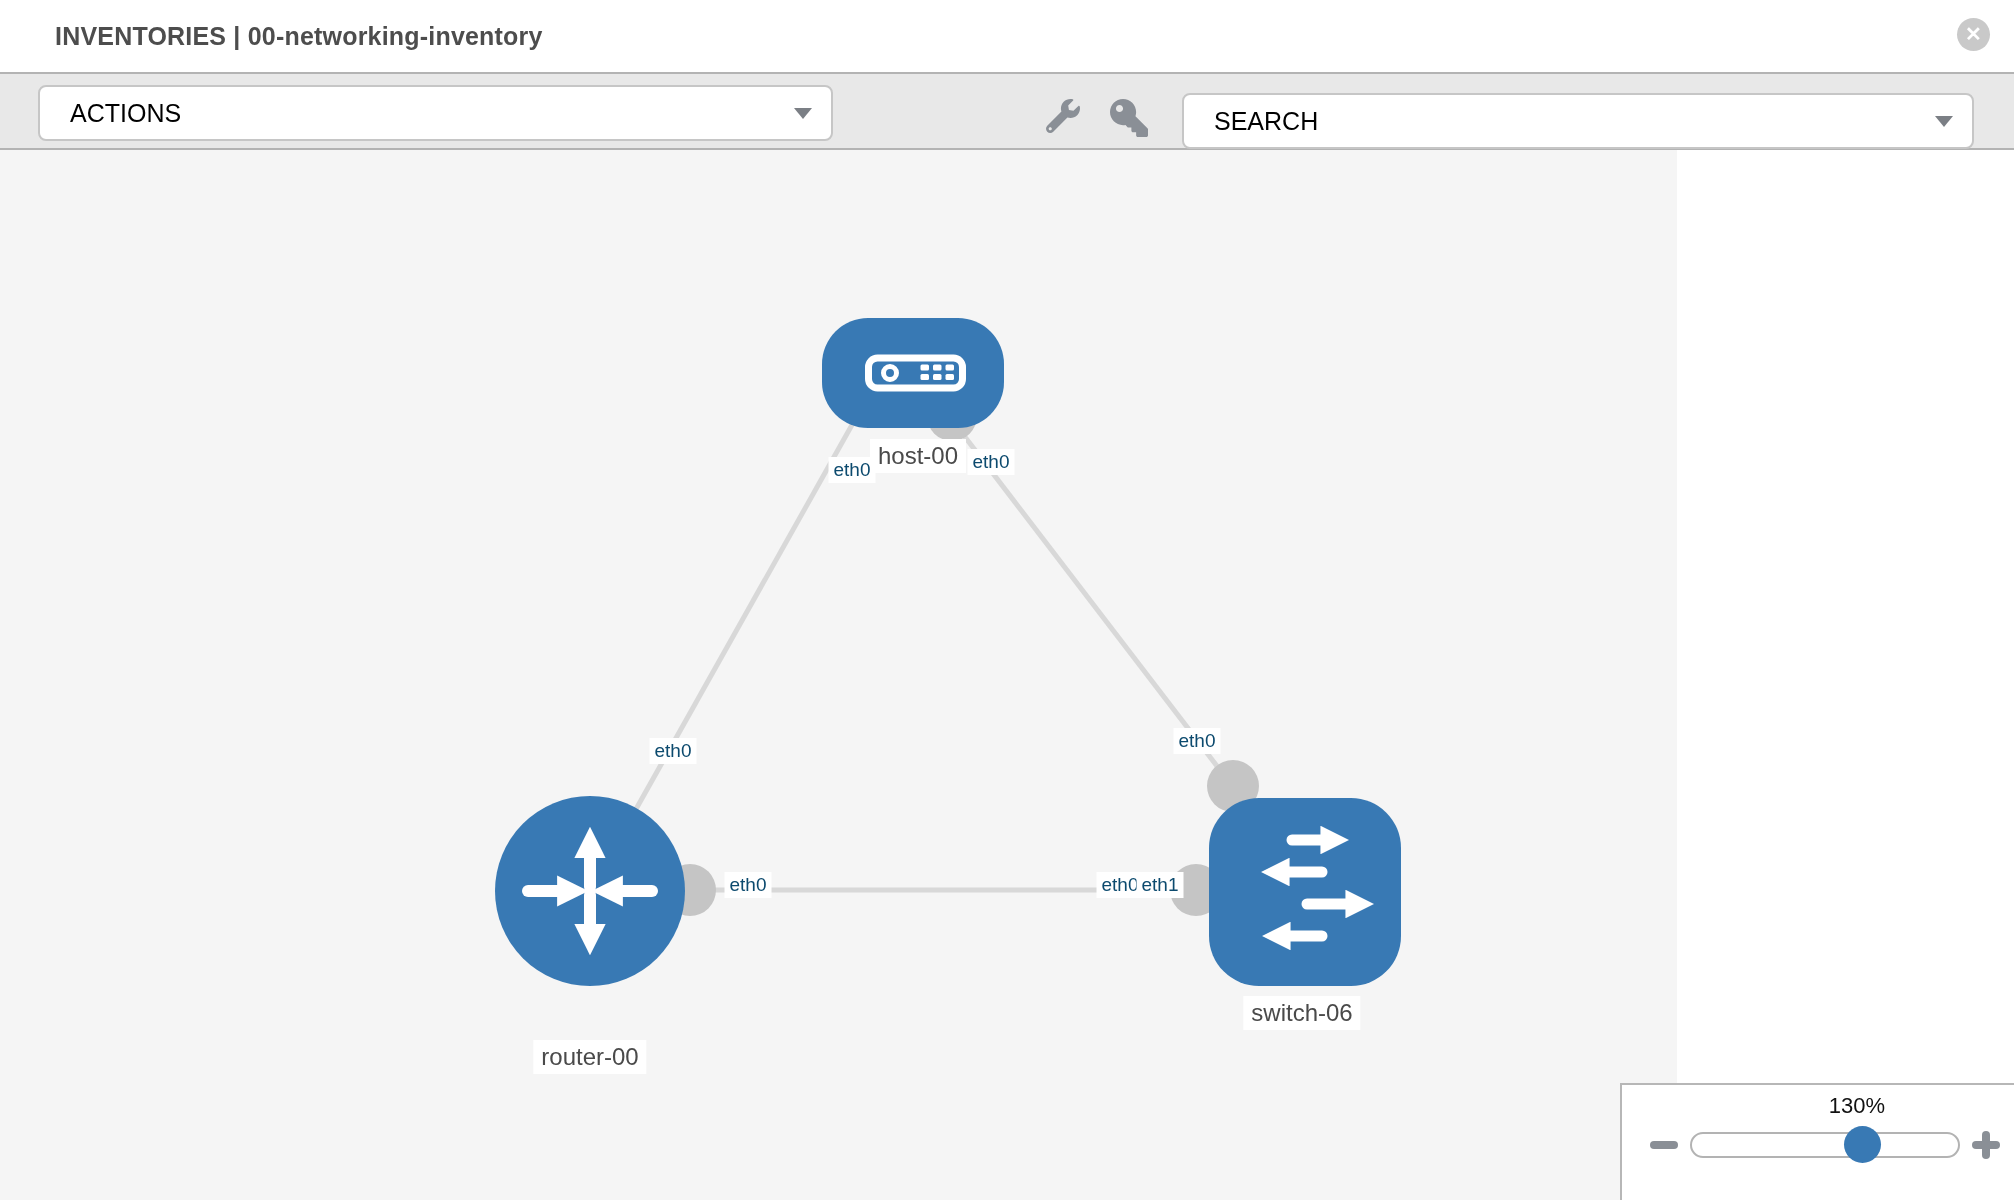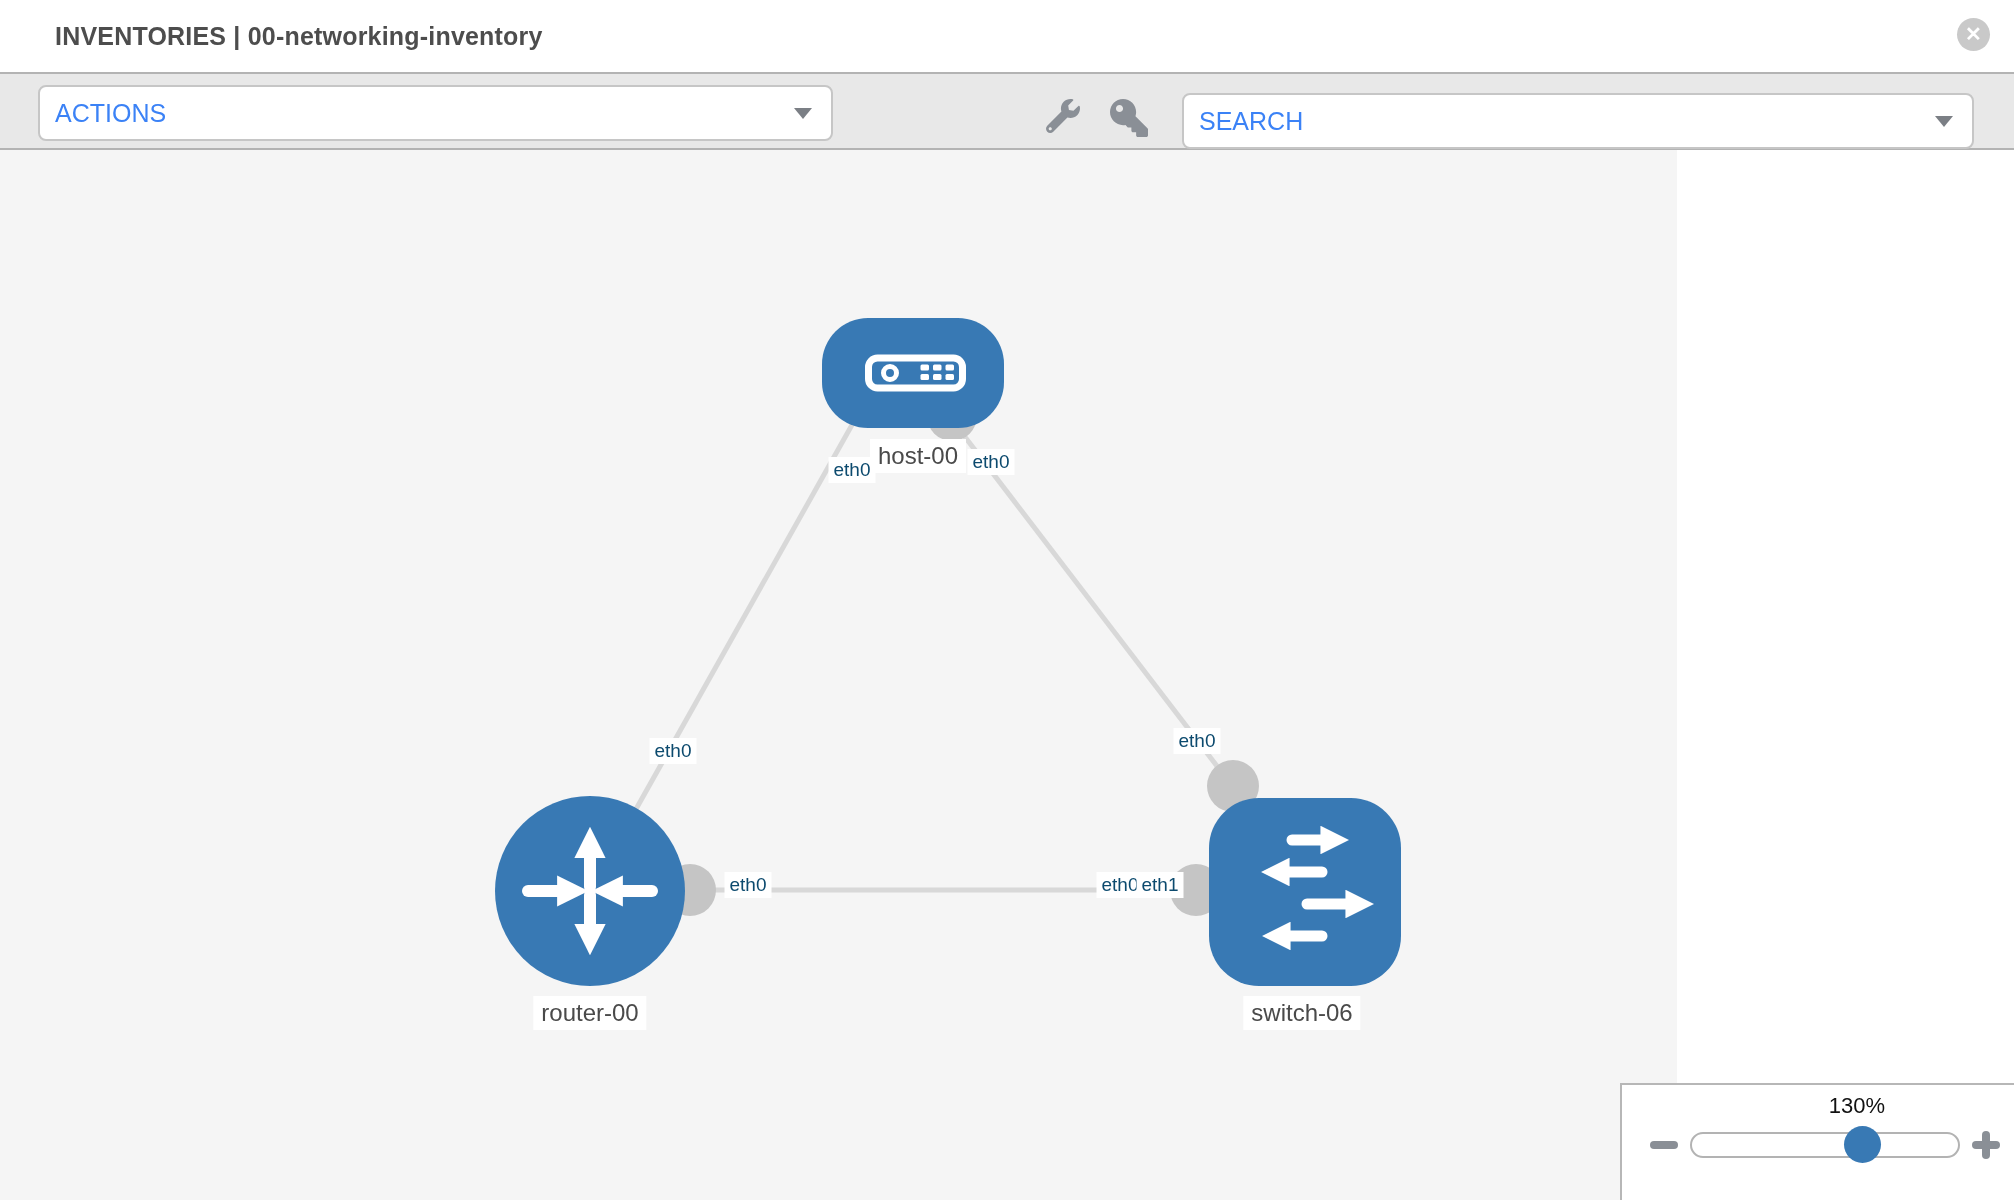--- a/index.html
+++ b/index.html
@@ -24,21 +24,21 @@
   
   .toolbar {
     position:absolute; top:72px; left:0; width:2014px; height:78px;
     background:#e8e8e8; border-top:2px solid #b3b3b3; border-bottom:2px solid #b3b3b3;
     box-sizing:border-box;
   }
   .select-box {
     position:absolute; top:11px; height:56px; background:#fff;
     border:2px solid #c6c6c6; border-radius:8px; box-sizing:border-box; cursor:pointer;
   }
-  .select-box .sel-label { font-size:25px; color:#3b82f6; line-height:52px; padding-left:15px; }
+  .select-box .sel-label { font-size:25px; color:#000000; line-height:52px; padding-left:30px; }
   .caret {
     position:absolute; right:19px; top:21px; width:0; height:0;
     border-left:9px solid transparent; border-right:9px solid transparent;
     border-top:11px solid #7b7f85;
   }
   #actions-box { left:38px;  width:795px; }
   #search-box  { left:1182px; width:792px;margin-top:8px; }
   .tool-icon { position:absolute; top:25px; cursor:pointer; }
   #wrench-icon { left:1046px; }
   #key-icon    { left:1110px; }
@@ -158,21 +158,21 @@
       <g stroke="#ffffff" stroke-width="11" stroke-linecap="round">
         <line x1="1292" y1="690" x2="1324" y2="690" marker-end="url(#arrow)"></line>
         <line x1="1322" y1="722" x2="1286" y2="722" marker-end="url(#arrow)"></line>
         <line x1="1307" y1="754" x2="1349" y2="754" marker-end="url(#arrow)"></line>
         <line x1="1322" y1="786" x2="1287" y2="786" marker-end="url(#arrow)"></line>
       </g>
     </g>
   </svg>
 
   <div class="chip node-label" style="left:918px;  top:306px;">host-00</div>
-  <div class="chip node-label" style="left:590px;  top:863px;">router-00</div>
+  <div class="chip node-label" style="left:590px;  top:907px;">router-00</div>
   <div class="chip node-label" style="left:1302px; top:863px;">switch-06</div>
 
   <div class="chip edge-label" style="left:852px;  top:320px;">eth0</div>
   <div class="chip edge-label" style="left:991px;  top:312px;">eth0</div>
   <div class="chip edge-label" style="left:673px;  top:601px;">eth0</div>
   <div class="chip edge-label" style="left:1197px; top:591px;">eth0</div>
   <div class="chip edge-label" style="left:748px;  top:735px;">eth0</div>
   <div class="chip edge-label" style="left:1120px; top:735px;">eth0</div>
   <div class="chip edge-label" id="lbl-c-switch-over" style="left:1143px; top:735px;margin-left:17px;">eth1</div>
 </div>

